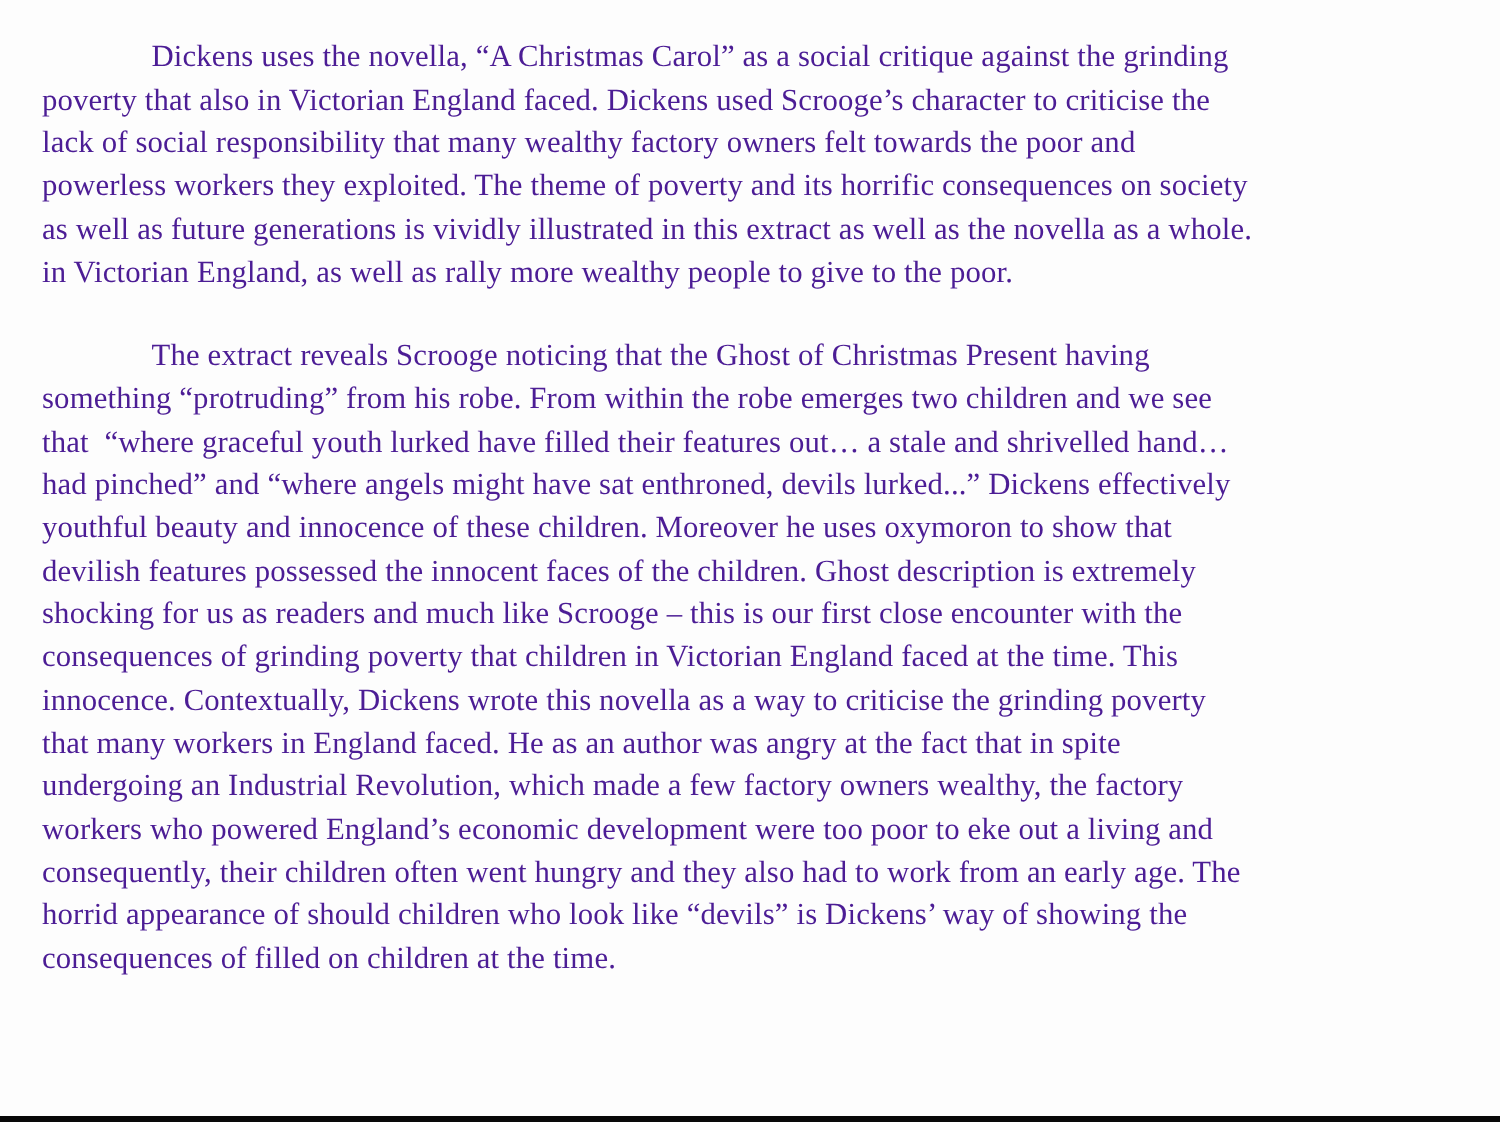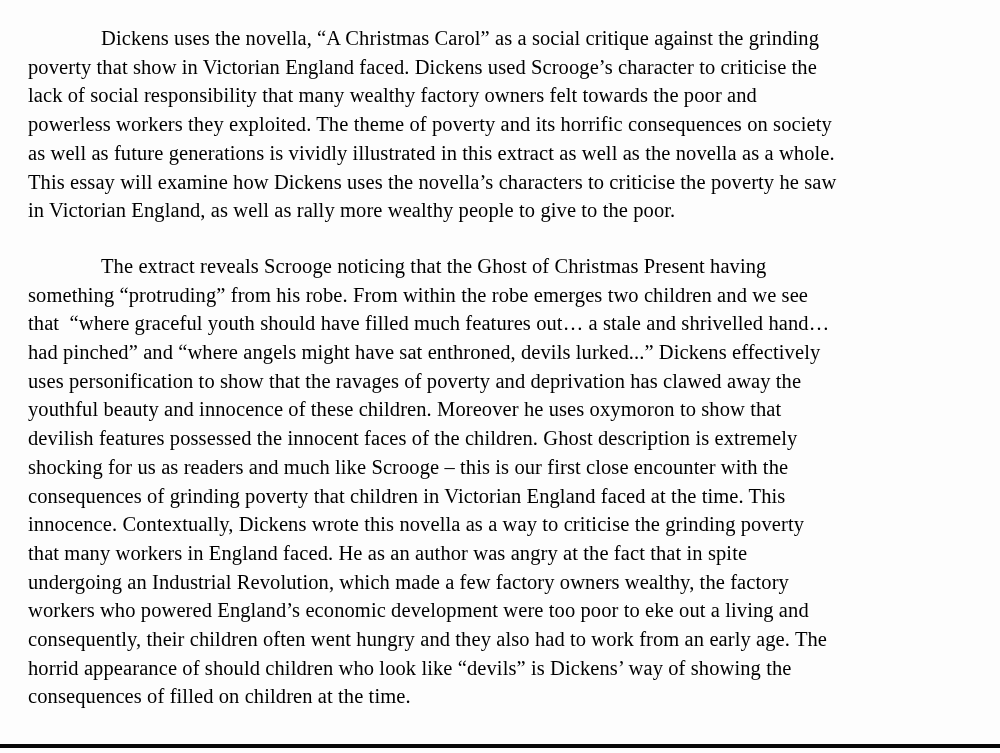--- a/index.html
+++ b/index.html
@@ -42,37 +42,35 @@
     left: 0;
     bottom: 5px;
     width: 100%;
     height: 4px;
     background: #070707;
   }
 </style>
 </head>
 <body style="background: rgb(253, 253, 253);">
 
-<div class="page" id="page" style="color: #000000;">
+<div class="page" id="page" style="color: #4c1d95;">
   <div class="essay" id="essay">
       <div class="paragraph">
         <div class="line first">Dickens uses the novella, “A Christmas Carol” as a social critique against the grinding</div>
-        <div class="line">poverty that show in Victorian England faced. Dickens used Scrooge’s character to criticise the</div>
+        <div class="line">poverty that also in Victorian England faced. Dickens used Scrooge’s character to criticise the</div>
         <div class="line">lack of social responsibility that many wealthy factory owners felt towards the poor and</div>
         <div class="line">powerless workers they exploited. The theme of poverty and its horrific consequences on society</div>
         <div class="line">as well as future generations is vividly illustrated in this extract as well as the novella as a whole.</div>
-        <div class="line">This essay will examine how Dickens uses the novella’s characters to criticise the poverty he saw</div>
         <div class="line">in Victorian England, as well as rally more wealthy people to give to the poor.</div>
       </div>
       <div class="paragraph">
         <div class="line first">The extract reveals Scrooge noticing that the Ghost of Christmas Present having</div>
         <div class="line">something “protruding” from his robe. From within the robe emerges two children and we see</div>
-        <div class="line">that  “where graceful youth should have filled much features out… a stale and shrivelled hand…</div>
+        <div class="line">that  “where graceful youth lurked have filled their features out… a stale and shrivelled hand…</div>
         <div class="line">had pinched” and “where angels might have sat enthroned, devils lurked...” Dickens effectively</div>
-        <div class="line">uses personification to show that the ravages of poverty and deprivation has clawed away the</div>
         <div class="line">youthful beauty and innocence of these children. Moreover he uses oxymoron to show that</div>
         <div class="line">devilish features possessed the innocent faces of the children. Ghost description is extremely</div>
         <div class="line">shocking for us as readers and much like Scrooge – this is our first close encounter with the</div>
         <div class="line">consequences of grinding poverty that children in Victorian England faced at the time. This</div>
         <div class="line">innocence. Contextually, Dickens wrote this novella as a way to criticise the grinding poverty</div>
         <div class="line">that many workers in England faced. He as an author was angry at the fact that in spite</div>
         <div class="line">undergoing an Industrial Revolution, which made a few factory owners wealthy, the factory</div>
         <div class="line">workers who powered England’s economic development were too poor to eke out a living and</div>
         <div class="line">consequently, their children often went hungry and they also had to work from an early age. The</div>
         <div class="line">horrid appearance of should children who look like “devils” is Dickens’ way of showing the</div>

